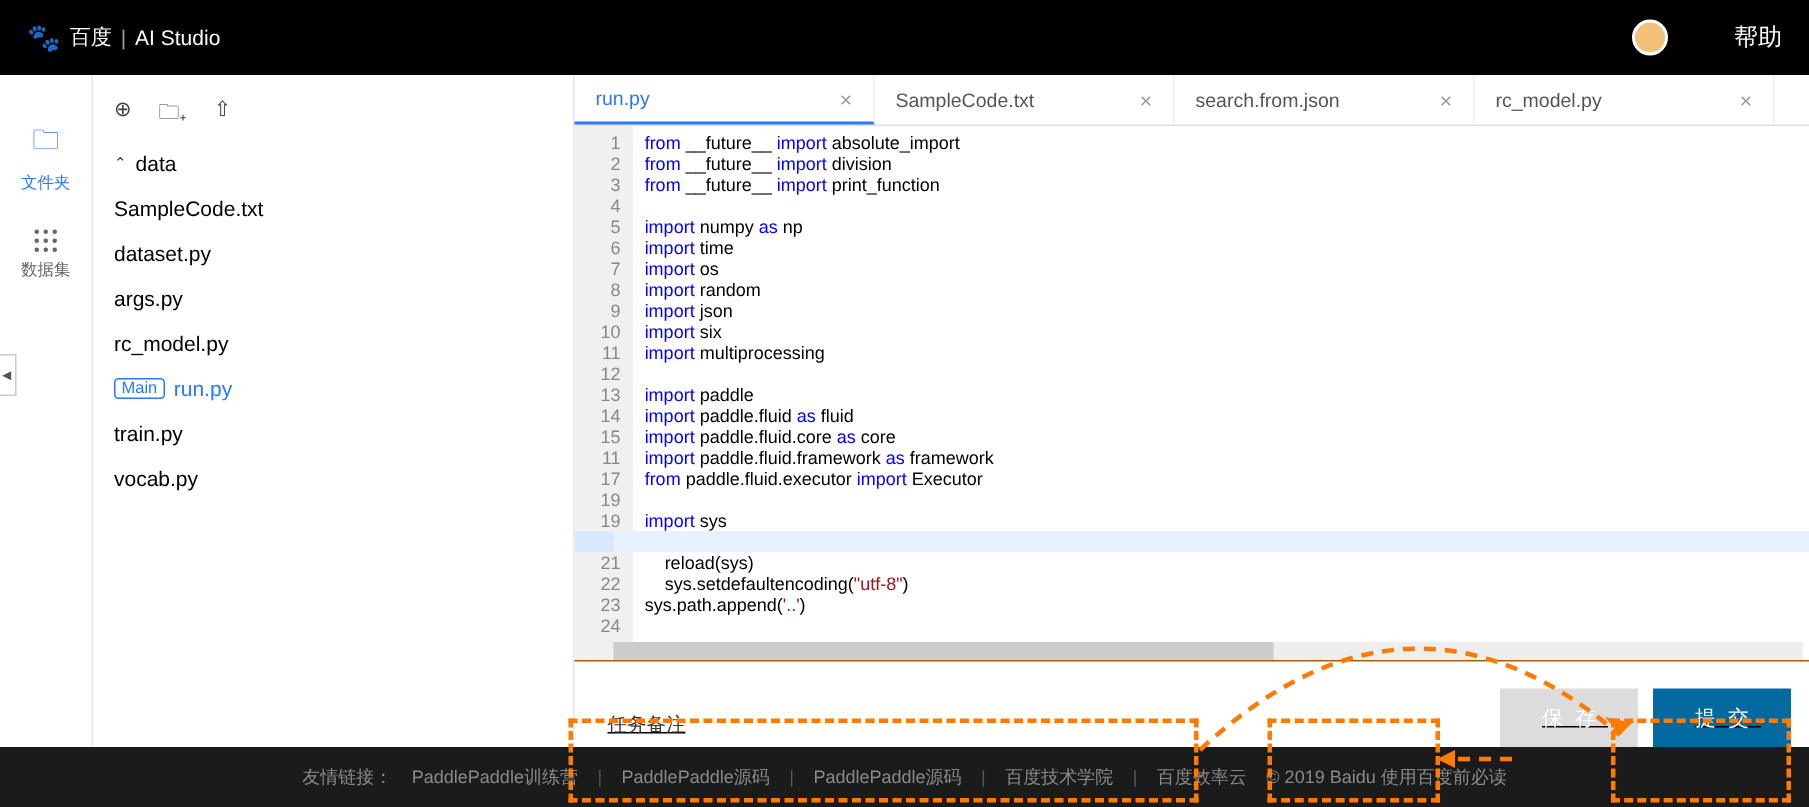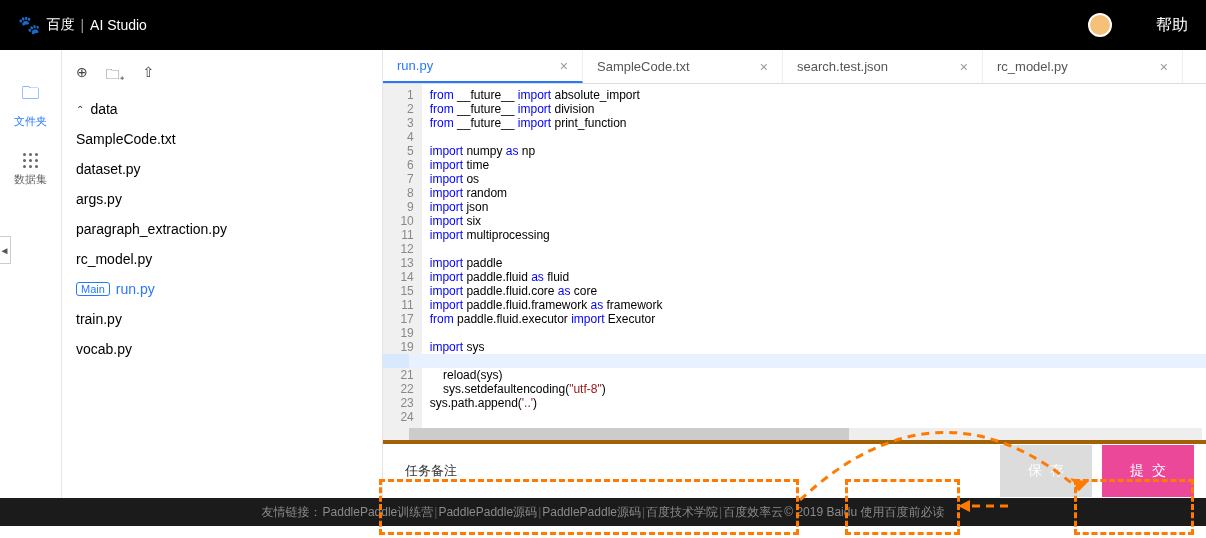--- a/index.html
+++ b/index.html
@@ -32,36 +32,36 @@
 .code-area { flex:1; display:flex; font-family:Consolas,Menlo,monospace; font-size:12px; line-height:14px; background:#fff; position:relative; min-height:0; overflow:hidden; }
 .gutter { background:#f0f0f0; color:#888; text-align:right; padding:4px 8px 4px 4px; user-select:none; }
 .gutter .ln { min-width:20px; }
 .code { padding:4px 8px; white-space:pre; flex:1; }
 .c1 { color:#0000ff; } .c3 { color:#a31515; }
 .gutter-toggle { position:absolute; left:-1px; top:186px; width:12px; height:28px; background:#fff; border:1px solid #ccc; border-left:none; display:flex; align-items:center; justify-content:center; font-size:10px; color:#555; cursor:pointer; z-index:5; }
 .hscroll { position:absolute; left:26px; right:4px; bottom:0; height:12px; background:#eee; }
 .hscroll .thumb { position:absolute; left:0; top:0; height:100%; width:440px; background:#ccc; }
 .hl { position:absolute; background:#e8f1ff; left:26px; right:0; height:14px; top:270px; z-index:0; }
 .hl-g { position:absolute; left:0; width:26px; height:14px; top:270px; background:#d8e8ff; z-index:0; }
-.bottom-bar { height:58px; display:flex; align-items:center; padding:0 12px; border-top:4px solid #a16207; gap:10px; }
+.bottom-bar { height:58px; display:flex; align-items:flex-end; padding:0 12px; border-top:1px solid #a16207; gap:10px;text-decoration:underline; }
 .task-note { display:flex; align-items:center; gap:10px; padding:6px 10px; flex:1; }
 .task-note label { font-size:13px; color:#333; }
 .task-note input { flex:1; max-width:310px; height:32px; border:1px solid #ddd; padding:0 10px; font-size:13px; }
 .link-view { color:#2878ff; font-size:13px; padding:6px 10px; cursor:pointer; }
-.btn { width:92px; height:52px; border:none; font-size:14px; letter-spacing:8px; text-indent:8px; cursor:pointer; }
+.btn { width:92px; height:39px; border:none; font-size:14px; letter-spacing:8px; text-indent:8px; cursor:pointer; }
 .btn.save { background:#dcdcdc; color:#fff; }
-.btn.submit { background:#ec4899; color:#fff; }
+.btn.submit { background:#0369a1; color:#fff; }
 .dashbox { position:absolute; border:3px dashed #ff7a00; z-index:9; pointer-events:none; }
 .db1 { left:379px; top:429px; width:420px; height:56px; }
 .db2 { left:845px; top:429px; width:115px; height:56px; }
 .db3 { left:1074px; top:429px; width:120px; height:56px; }
 .arrow { position:absolute; z-index:10; pointer-events:none; }
 .pathA { stroke:#ff7a00; stroke-width:3; stroke-dasharray:8 6; fill:none; }
 .ahead { fill:#ff7a00; }
-.footer { height:28px; background:#1b1b1b; color:#8a8a8a; font-size:12px; display:flex; align-items:center; justify-content:center; gap:1px; }
+.footer { height:40px; background:#1b1b1b; color:#8a8a8a; font-size:12px; display:flex; align-items:center; justify-content:center; gap:13px; }
 .footer span.sep { color:#555; }
 .footer a { color:#8a8a8a; text-decoration:none; }
 </style>
 </head>
 <body>
 
 <div class="topbar">
   <div class="logo">
     <span class="paw">🐾</span>
     <span>百度</span>
@@ -116,23 +116,20 @@
     <div class="tree-row">
         <span>SampleCode.txt</span>
       </div>
     <div class="tree-row">
         <span>dataset.py</span>
       </div>
     <div class="tree-row">
         <span>args.py</span>
       </div>
     <div class="tree-row">
-        <span>paragraph_extraction.py</span>
-      </div>
-    <div class="tree-row">
         <span>rc_model.py</span>
       </div>
     <div class="tree-row">
       <span class="badge">Main</span>
       <span style="color:#2878ff">run.py</span>
     </div>
     <div class="tree-row">
         <span>train.py</span>
       </div>
     <div class="tree-row">
@@ -145,21 +142,21 @@
     <div class="editor-tabs">
       <div class="etab active">
           <span>run.py</span>
           <span class="close">×</span>
         </div>
       <div class="etab">
           <span>SampleCode.txt</span>
           <span class="close">×</span>
         </div>
       <div class="etab">
-          <span>search.test.json</span>
+          <span>search.from.json</span>
           <span class="close">×</span>
         </div>
       <div class="etab">
           <span>rc_model.py</span>
           <span class="close">×</span>
         </div>
     </div>
     <div class="code-area">
       <div class="hl-g"></div>
         <div class="hl"></div>

